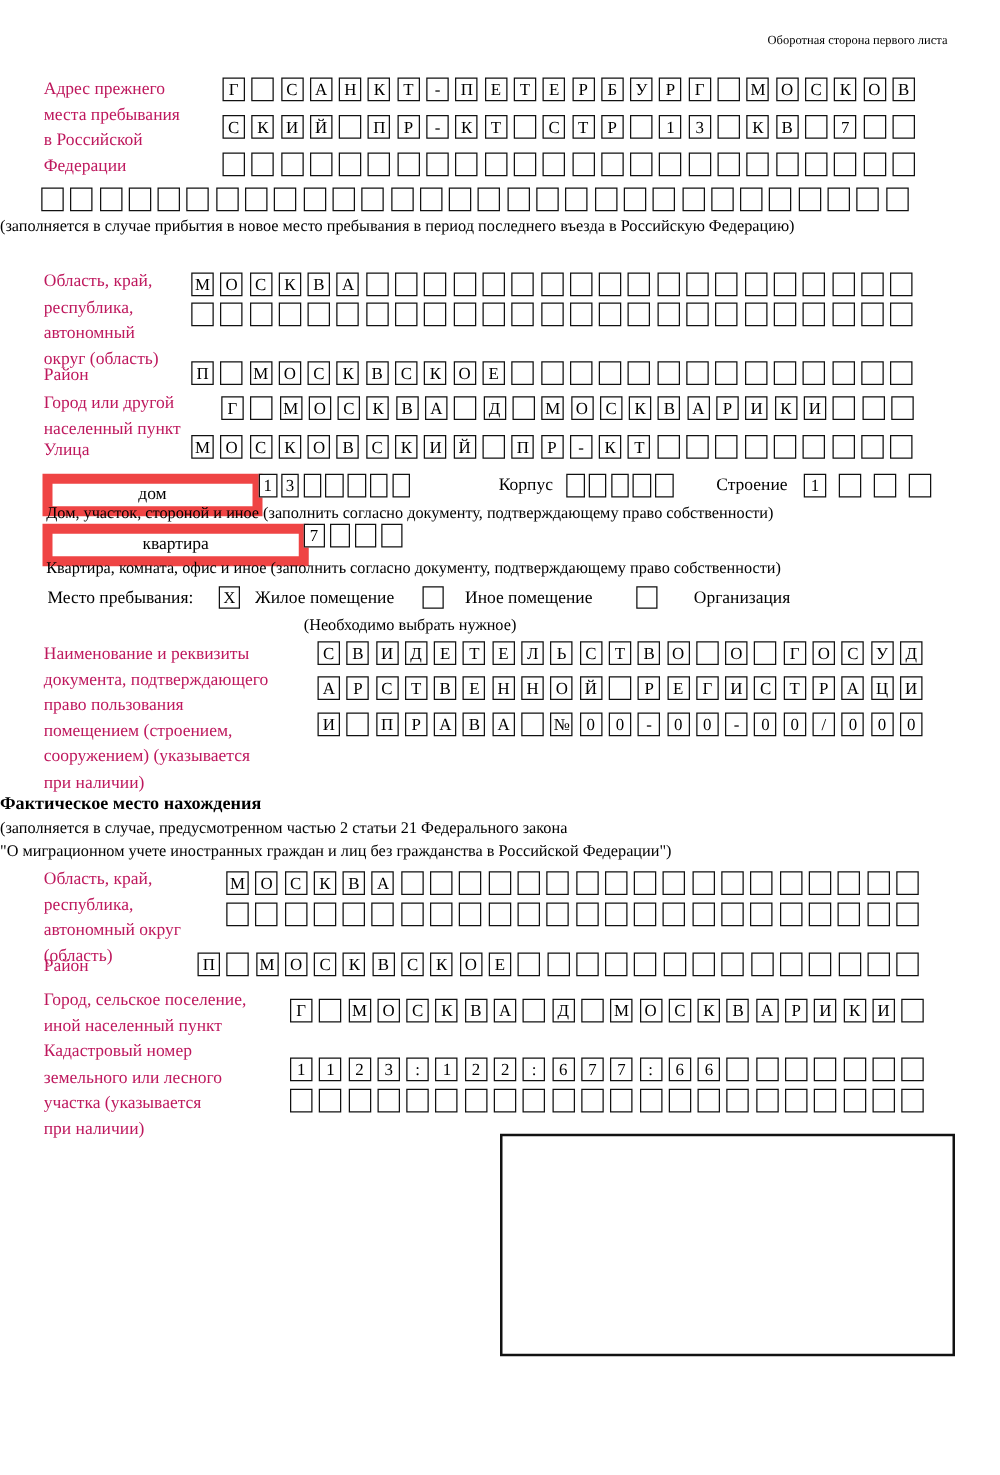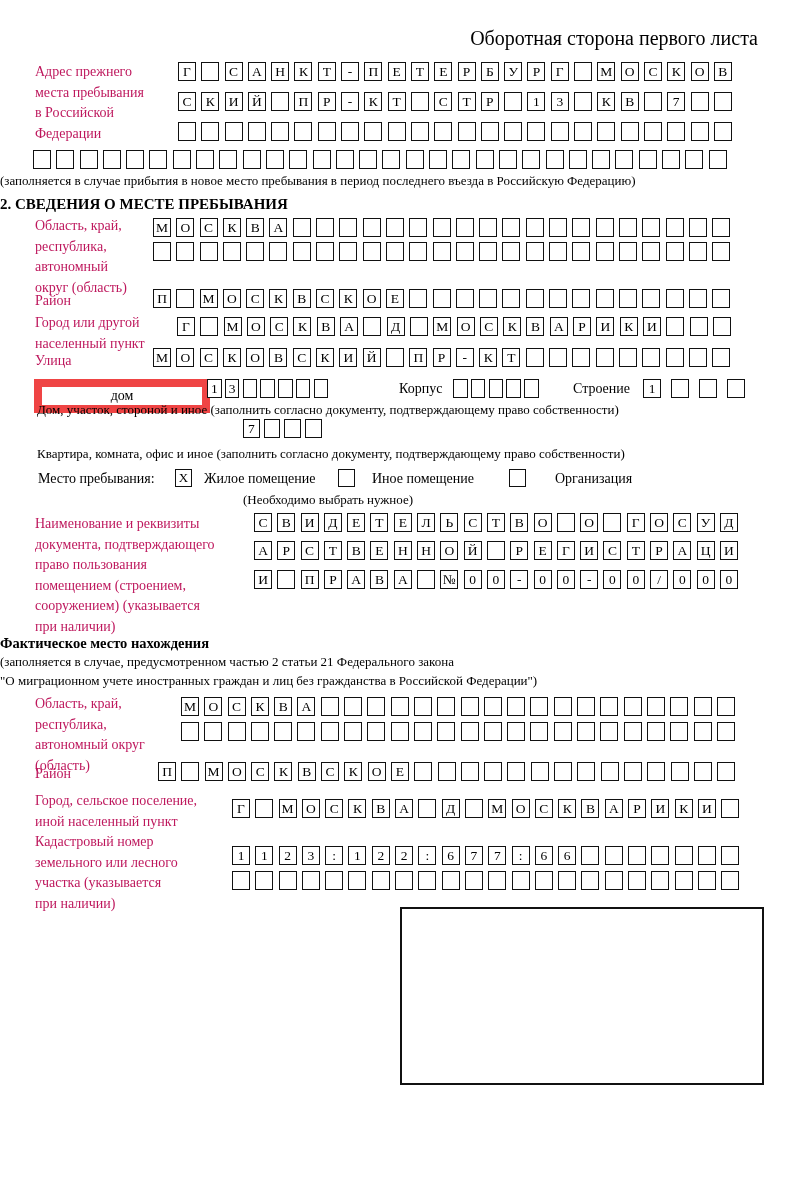--- a/index.html
+++ b/index.html
@@ -24,21 +24,21 @@
     position:absolute;border:8px solid #ef4444;background:#fff;
     display:flex;align-items:center;justify-content:center;font-size:14px;
   }
   .chk{
     position:absolute;box-sizing:content-box;width:15px;height:15.5px;border:1.7px solid #111;
     display:flex;align-items:center;justify-content:center;font-size:13px;background:#fff;
   }
   .opt-label{position:absolute;font-size:14px;}
   .stamp-box{position:absolute;border:2px solid #111;background:#fff;}
   .caption{position:absolute;font-size:13.5px;line-height:18.6px;text-align:center;white-space:pre-line;}
-  .hnote{position:absolute;font-size:20px;}
+  .hnote{position:absolute;font-size:10px;}
 </style>
 </head>
 <body>
 
 <div class="page">
 
   <div class="hnote" style="top:27px;right:42px">Оборотная сторона первого листа</div>
 
   <div class="lbl" style="left:35px;top:62px;width:150px">Адрес прежнего
 места пребывания
@@ -149,21 +149,20 @@
       <div class="cell"></div>
       <div class="cell"></div>
       <div class="cell"></div>
       <div class="cell"></div>
       <div class="cell"></div>
       <div class="cell"></div>
       <div class="cell"></div>
     </div>
   <div class="note center" style="top:173px">(заполняется в случае прибытия в новое место пребывания в период последнего въезда в Российскую Федерацию)</div>
 
-  <div class="title center" style="top:196px">2. СВЕДЕНИЯ О МЕСТЕ ПРЕБЫВАНИЯ</div>
 
   <div class="lbl" style="left:35px;top:216px;width:130px">Область, край,
 республика,
 автономный
 округ (область)</div>
   <div class="cellrow" style="left:153px;top:218px">
       <div class="cell">М</div>
       <div class="cell">О</div>
       <div class="cell">С</div>
       <div class="cell">К</div>
@@ -324,20 +323,21 @@
     </div>
   <div class="opt-label" style="left:573px;top:381px">Строение</div>
   <div class="cellrow cellrow-sp" style="left:643px;top:379px">
       <div class="cell">1</div>
       <div class="cell"></div>
       <div class="cell"></div>
       <div class="cell"></div>
     </div>
   <div class="note" style="left:37px;top:402px">Дом, участок, стороной и иное (заполнить согласно документу, подтверждающему право собственности)</div>
 
+  <div class="bigbox" style="left:34px;top:419px;width:197px;height:18px">квартира</div>
   <div class="cellrow cellrow-k" style="left:243px;top:419px">
       <div class="cell">7</div>
       <div class="cell"></div>
       <div class="cell"></div>
       <div class="cell"></div>
     </div>
   <div class="note" style="left:37px;top:446px">Квартира, комната, офис и иное (заполнить согласно документу, подтверждающему право собственности)</div>
 
   <div class="opt-label" style="left:38px;top:471px">Место пребывания:</div>
   <div class="chk" style="left:175px;top:469px">X</div>

